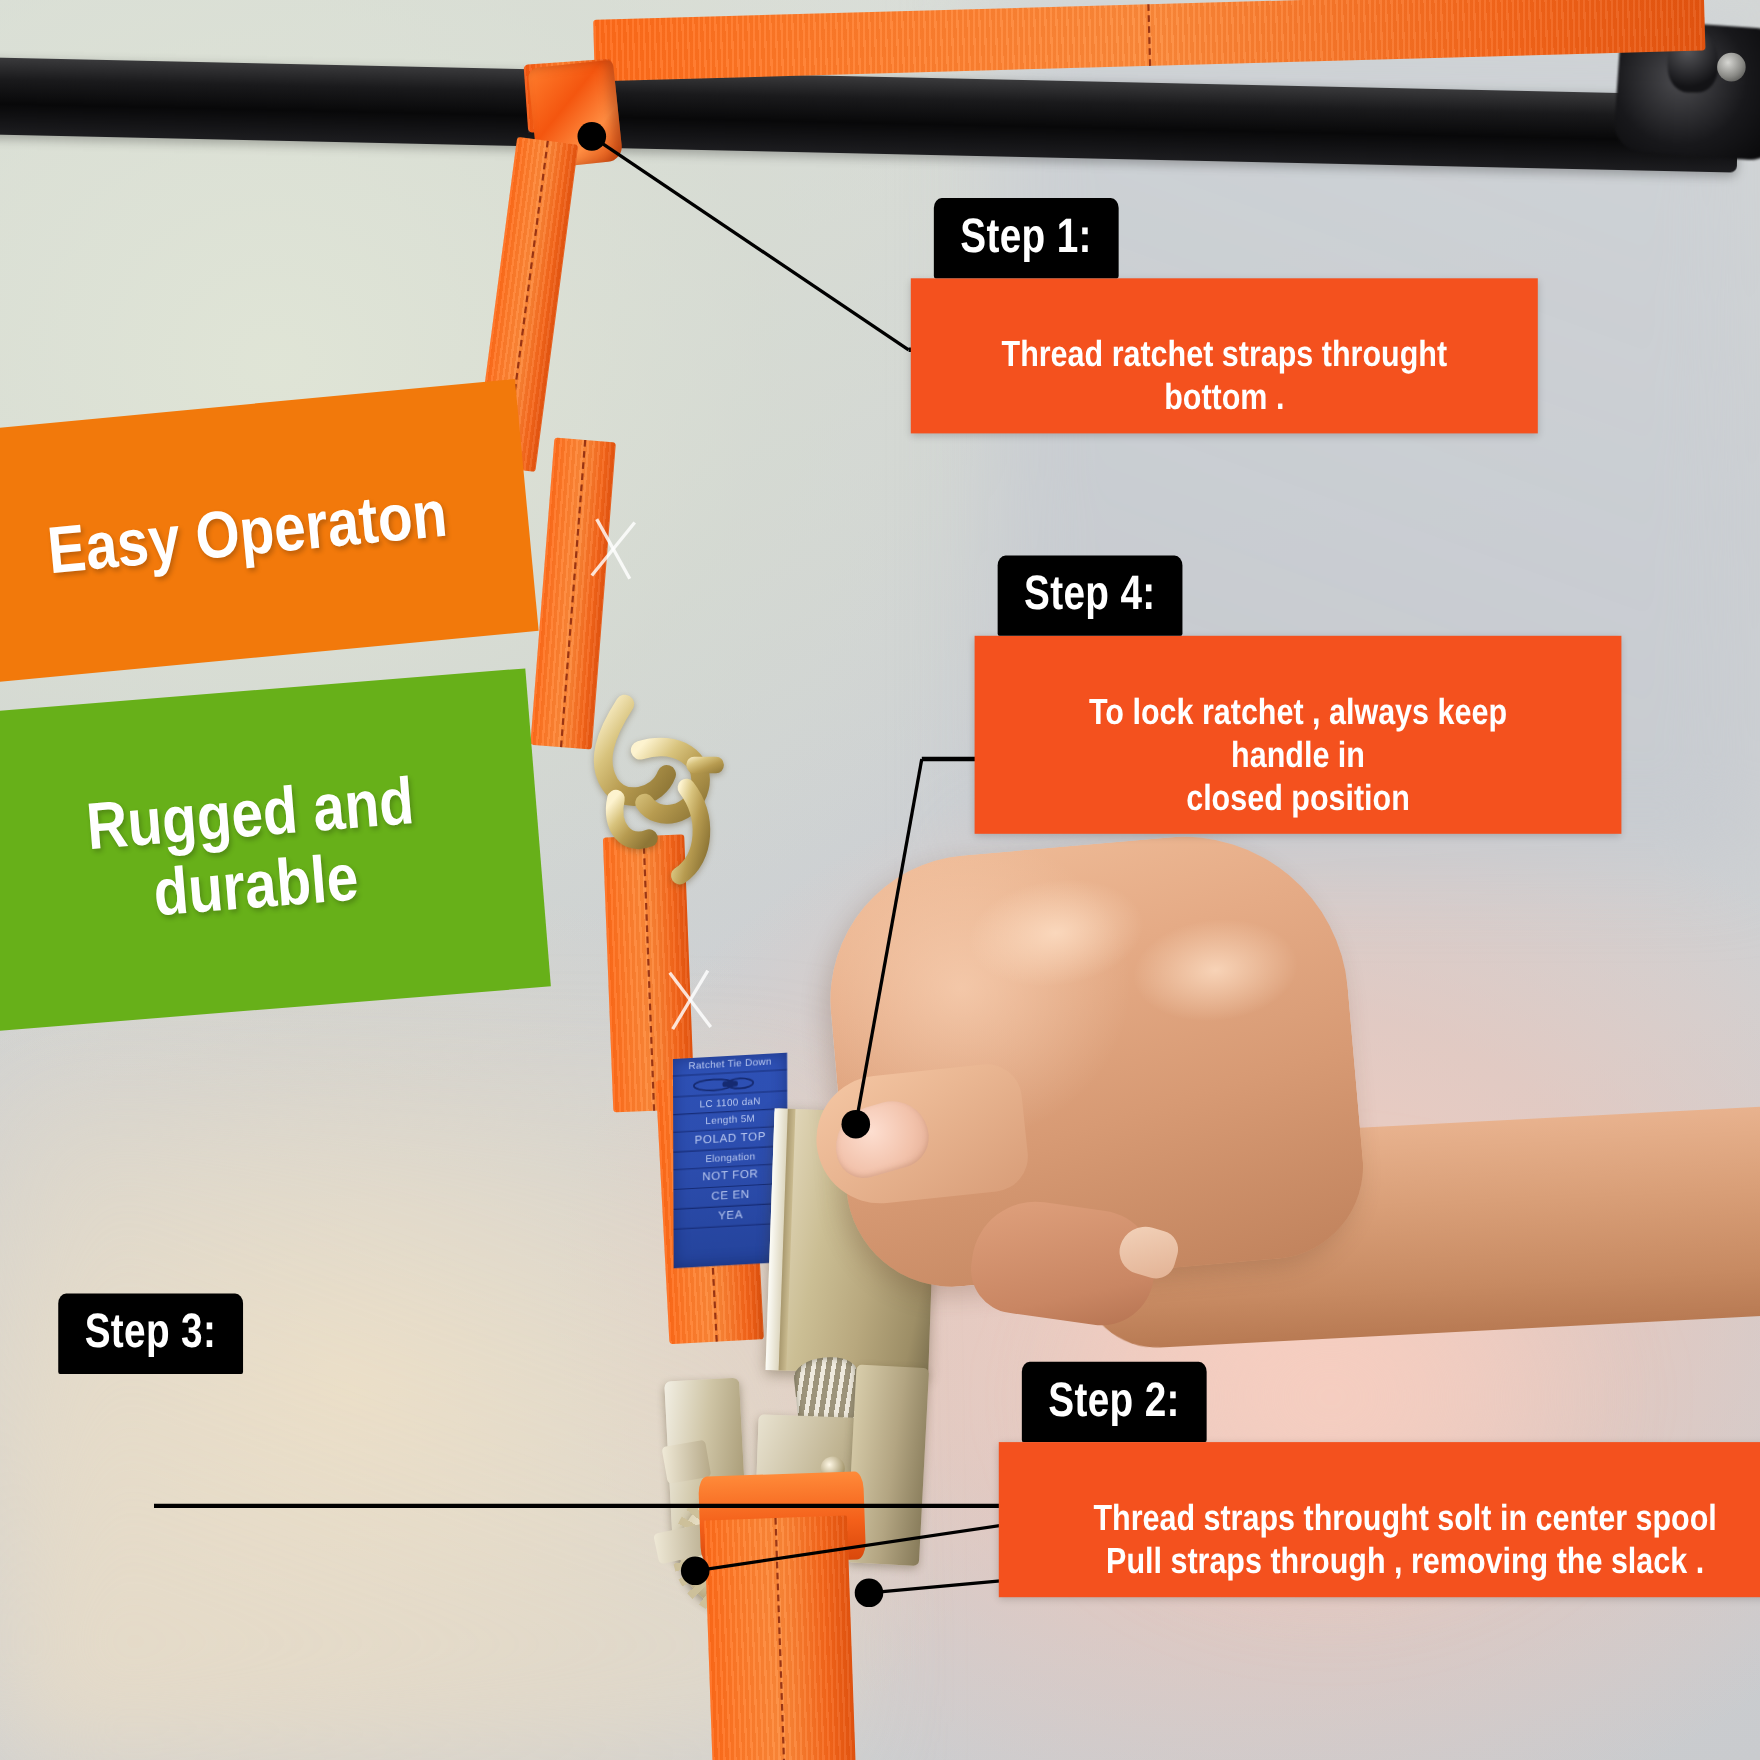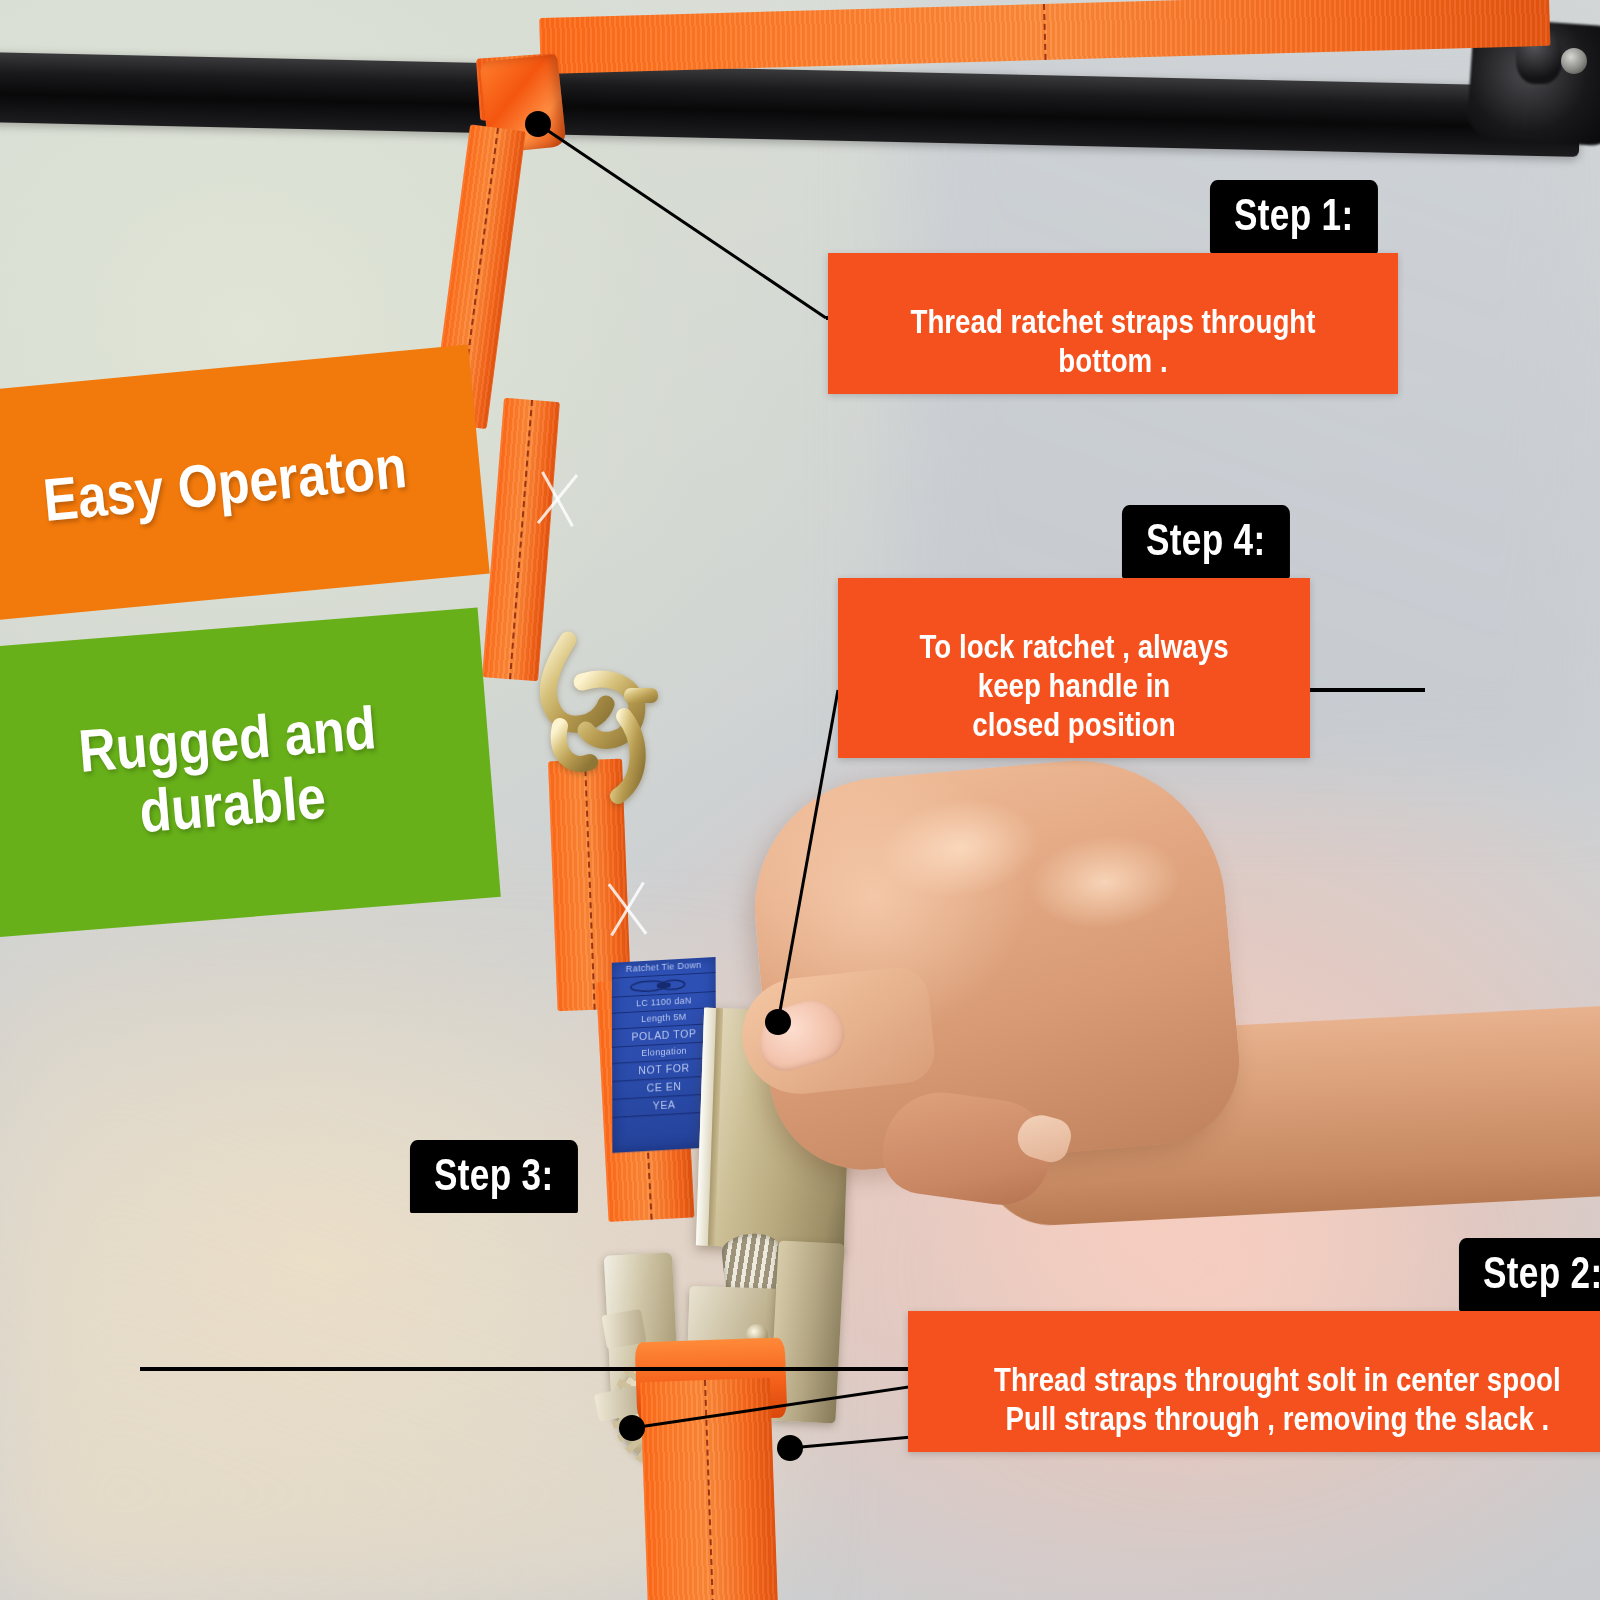--- a/index.html
+++ b/index.html
@@ -310,21 +310,21 @@
     font-weight:700;
     font-size:44px;
     line-height:1;
     padding:13px 30px 16px;
     letter-spacing:.4px;
     border-radius:9px 9px 2px 2px;
     transform:scaleX(.80);
     transform-origin:center bottom;
     white-space:nowrap;
   }
-  .step-tag-wrap{text-align:right;}
+  .step-tag-wrap{text-align:left;}
   .step-body{
     background:#F4511E;
     color:#fff;
     font-weight:700;
     font-size:33px;
     line-height:1.18;
     padding:11px 16px 13px;
     text-align:center;
     white-space:pre-line;
     box-shadow:0 2px 7px rgba(0,0,0,.18);
@@ -494,31 +494,31 @@
 
   <div class="callout" style="left:828px;top:180px;width:570px;">
     <div class="step-tag-wrap">
       <div class="step-tag">Step 1:</div>
     </div>
     <div class="step-body">
       <span>Thread ratchet straps throught bottom .</span>
     </div>
   </div>
 
-  <div class="callout" style="left:838px;top:505px;width:472px;">
+  <div class="callout" style="left:886px;top:505px;width:588px;">
     <div class="step-tag-wrap">
       <div class="step-tag">Step 4:</div>
     </div>
     <div class="step-body">
       <span>To lock ratchet , always keep handle in
 closed position</span>
     </div>
   </div>
 
-  <div class="callout" style="left:32px;top:1140px;width:566px;">
+  <div class="callout" style="left:32px;top:1176px;width:566px;">
     <div class="step-tag-wrap">
       <div class="step-tag">Step 3:</div>
     </div>
   </div>
 
   <div class="callout" style="left:908px;top:1238px;width:739px;">
     <div class="step-tag-wrap">
       <div class="step-tag">Step 2:</div>
     </div>
     <div class="step-body">

